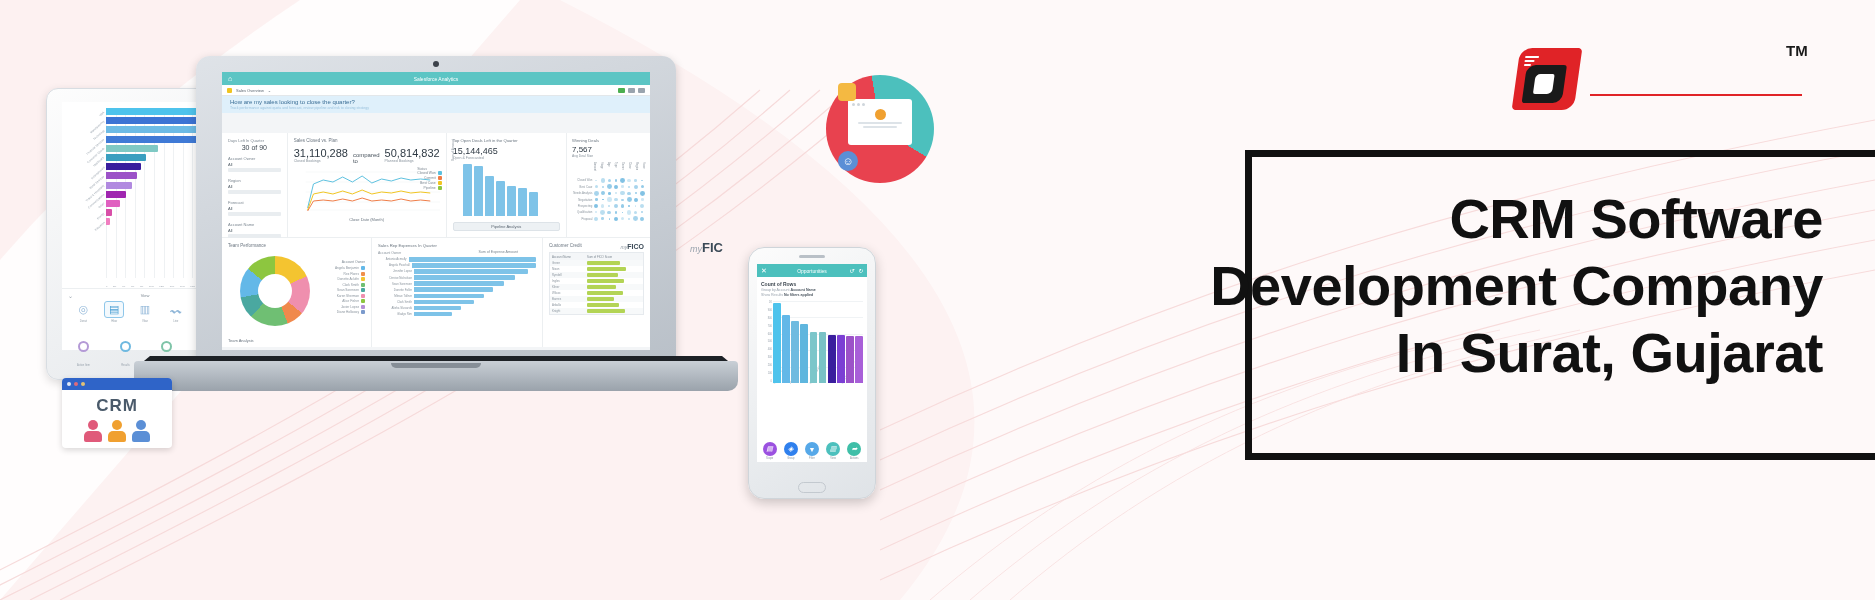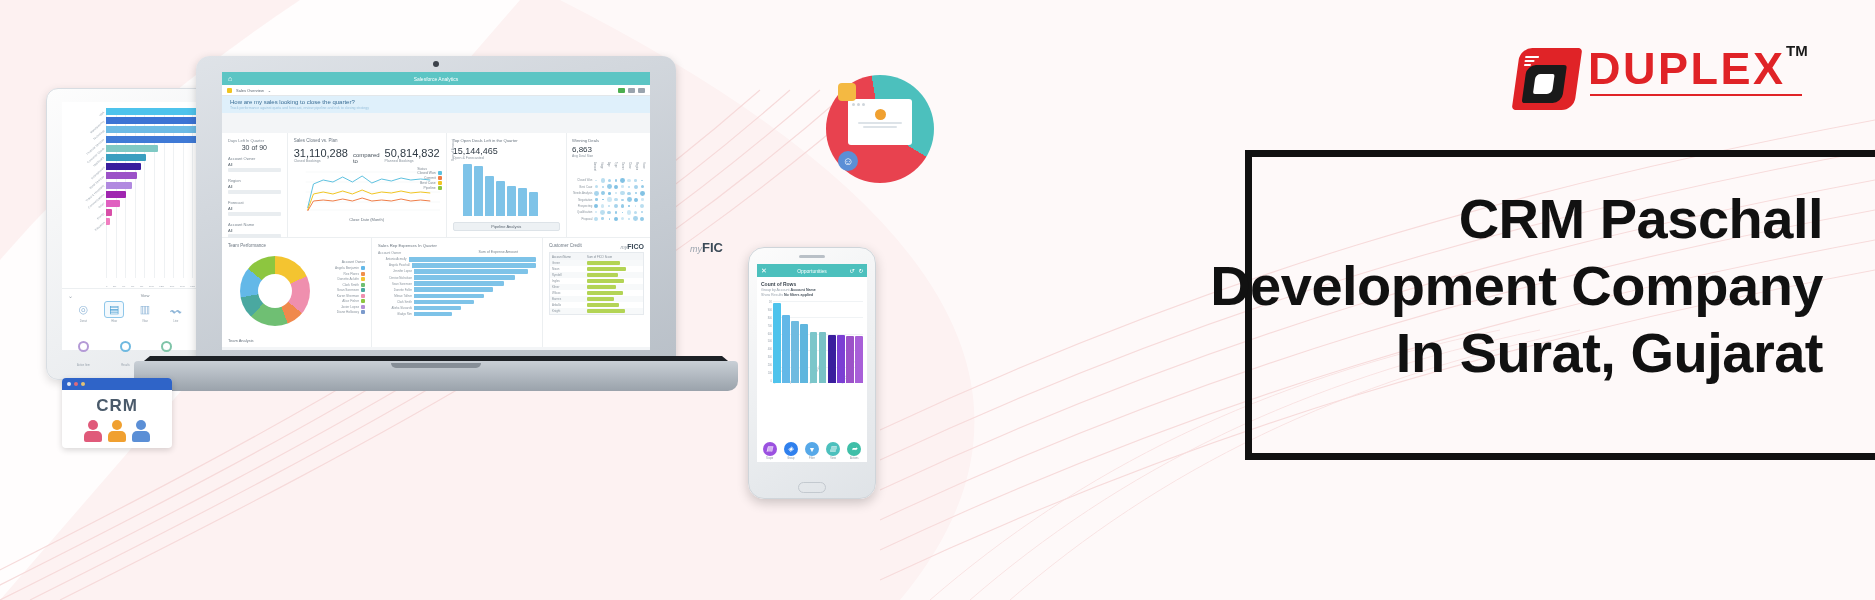--- a/index.html
+++ b/index.html
@@ -613,21 +613,21 @@
                   <div class="b" style="height: 35px; background: rgb(126, 195, 232);"></div>
                   <div class="b" style="height: 30px; background: rgb(126, 195, 232);"></div>
                   <div class="b" style="height: 28px; background: rgb(126, 195, 232);"></div>
                   <div class="b" style="height: 24px; background: rgb(126, 195, 232);"></div>
                 </div>
               <div class="pipebtn">Pipeline Analysis</div>
             </div>
 
             <div class="crm-far">
               <div class="ttl">Winning Deals</div>
-              <div class="n">6,863</div>
+              <div class="n">7,567</div>
               <div class="s">Avg Deal Size</div>
               <div class="matrix">
                 <div class="mx-head" id="mx-head">
                     <span>Amount</span>
                     <span>Stage</span>
                     <span>Age</span>
                     <span>Type</span>
                     <span>Owner</span>
                     <span>Close</span>
                     <span>Region</span>
@@ -1124,31 +1124,30 @@
       <div class="av"></div>
       <div class="ln" style="width:80%;margin-left:auto;margin-right:auto"></div>
       <div class="ln" style="width:60%;margin-left:auto;margin-right:auto"></div>
     </div>
     <div class="ci-gear"></div>
     <div class="ci-user">☺</div>
   </div>
 
   <div id="headline-frame"></div>
   <div id="headline">
-    <div>CRM Paschall</div>
+    <div>CRM Software</div>
     <div>Development Company</div>
     <div>In Surat, Gujarat</div>
   </div>
 
   <div id="logo">
     <div class="logo-mark">
       <div class="logo-speed">
           <i></i>
           <i></i>
           <i></i>
         </div>
     </div>
-    <div class="logo-word">DUPLEX</div>
     <div class="logo-tm">TM</div>
     <div class="logo-rule"></div>
   </div>
 
 </div>
 
 </body></html>

